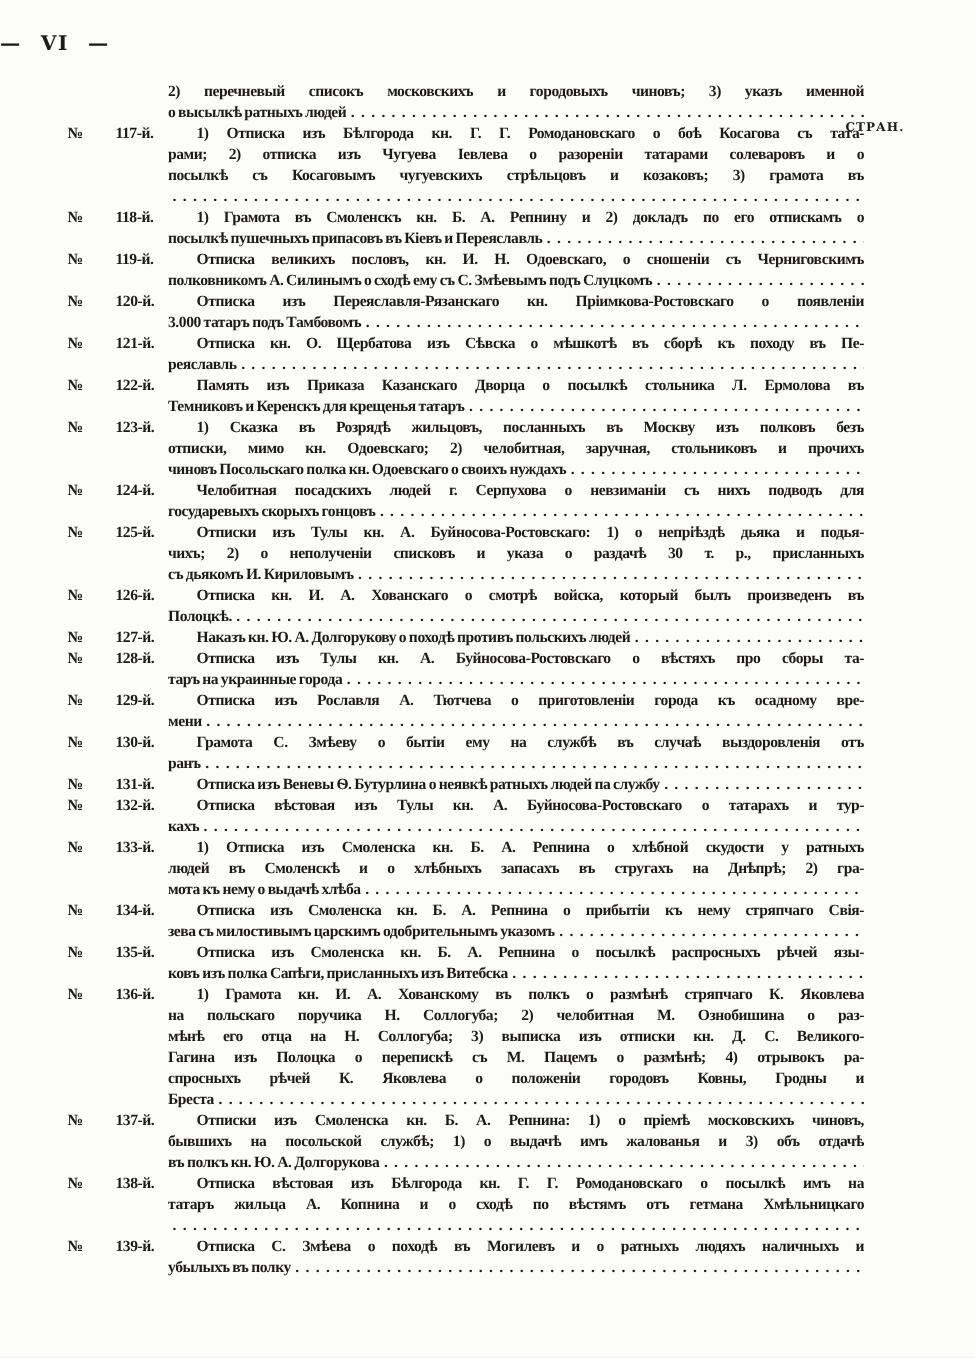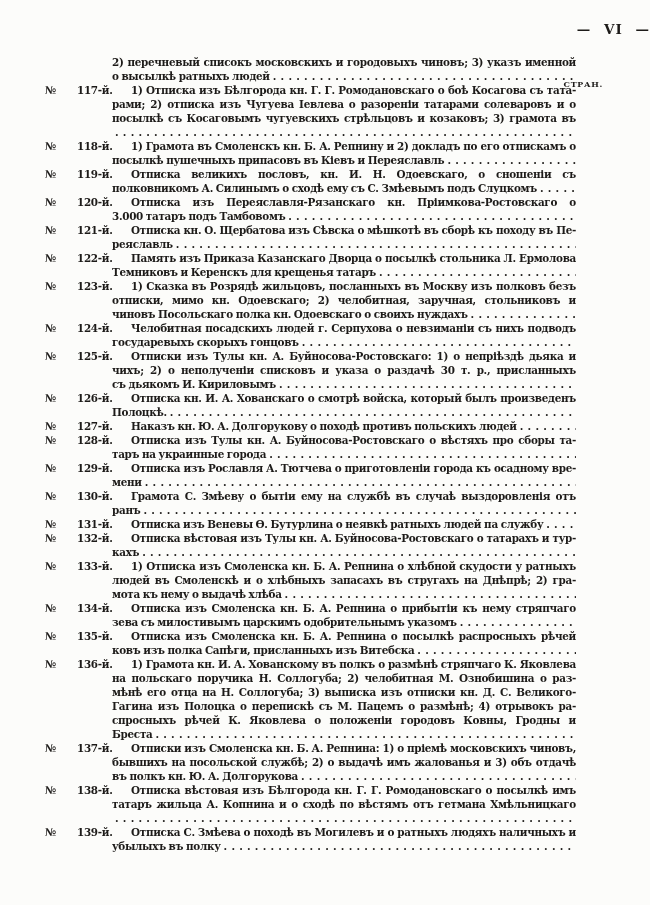--- a/index.html
+++ b/index.html
@@ -8,30 +8,30 @@
     width:650px;height:905px;
     margin:0 auto;
     background:#fcfcfa;
     font-family:"DejaVu Serif","Liberation Serif",serif;
     font-weight:bold;
     color:#1d1b19;
     overflow:hidden;
   }
   .folio{
     position:absolute;top:21px;left:0;width:100%;
-    text-align:right;font-size:13.5px;letter-spacing:1px;word-spacing:7px;
+    text-align:left;font-size:13.5px;letter-spacing:1px;word-spacing:7px;
   }
   .strap{
     position:absolute;top:40px;right:47px;
     font-size:8px;letter-spacing:0.7px;margin-top:39px;
   }
   .toc{
     position:absolute;top:55px;left:0;width:650px;
     font-size:10.4px;line-height:14px;
-    letter-spacing:-0.3px;word-spacing:-0.5px;
+    letter-spacing:-0.3px;word-spacing:-0.5px;font-family:Liberation Serif, serif;
   }
   .entry{position:relative;margin-left:112px;width:464px;}
   .no{position:absolute;left:-67px;top:0;}
   .num{position:absolute;left:-35px;top:0;}
   .line{height:14px;overflow:hidden;}
   .line.j{text-align:justify;text-align-last:justify;}
   .fl{text-indent:19px;}
   .line.last{display:flex;align-items:flex-end;position:relative;}
   .fl1 .txt{padding-left:19px;}
   .txt{white-space:nowrap;flex:0 0 auto;}
@@ -282,21 +282,21 @@
           <span class="txt">Бреста</span>
           <span class="dots"></span>
           <span class="pg">124</span>
         </div>
       </div>
 
   <div class="entry">
     <span class="no">№</span>
     <span class="num">137-й.</span>
   <div class="line j fl">Отписки изъ Смоленска кн. Б. А. Репнина: 1) о пріемѣ московскихъ чиновъ,</div>
-        <div class="line j">бывшихъ на посольской службѣ; 2) о выдачѣ имъ жалованья и 3) объ отдачѣ</div>
+        <div class="line j">бывшихъ на посольской службѣ; 1) о выдачѣ имъ жалованья и 3) объ отдачѣ</div>
         <div class="line last">
           <span class="txt">въ полкъ кн. Ю. А. Долгорукова</span>
           <span class="dots"></span>
           <span class="pg">125</span>
         </div>
       </div>
 
   <div class="entry">
     <span class="no">№</span>
     <span class="num">138-й.</span>

